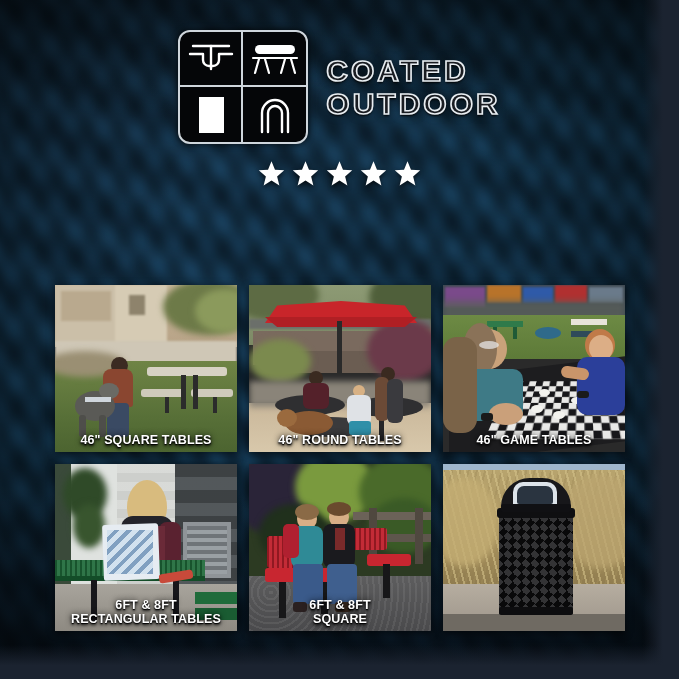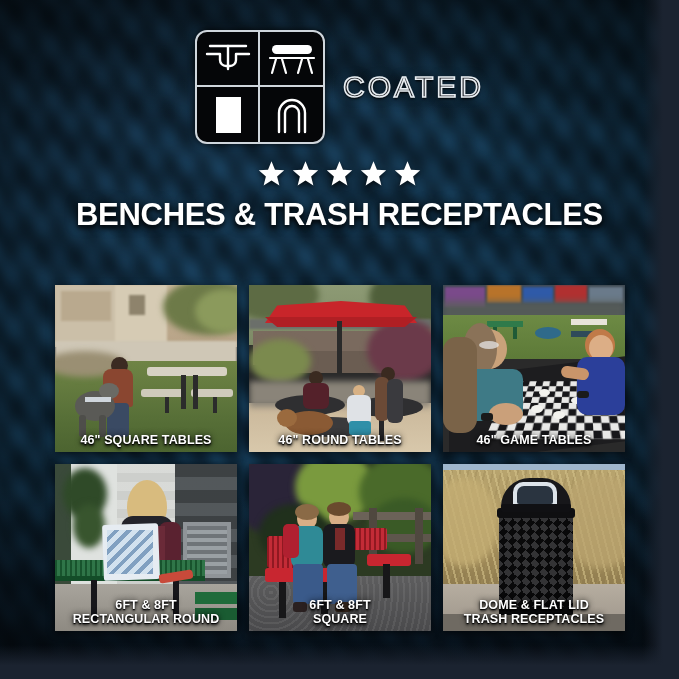--- a/index.html
+++ b/index.html
@@ -68,21 +68,21 @@
     overflow:hidden;
   }
   .logo-cell{position:relative;display:flex;align-items:center;justify-content:center;}
   .logo-cell svg{display:block;}
   .logo-cell.tl{border-right:2px solid #cfd6dc;border-bottom:2px solid #cfd6dc;}
   .logo-cell.tr{border-bottom:2px solid #cfd6dc;}
   .logo-cell.bl{border-right:2px solid #cfd6dc;}
 
   .logo-words{display:flex;flex-direction:column;gap:1px;}
   .logo-word{
-    font-size:30px;font-weight:normal;letter-spacing:3px;line-height:1.06;
+    font-size:30px;font-weight:bold;letter-spacing:3px;line-height:1.06;
     color:#1a1d22;
     -webkit-text-stroke:1.6px #e9eef2;
     text-shadow:0 2px 2px rgba(0,0,0,.85), 0 0 10px rgba(0,0,0,.6);
     font-family:"Liberation Sans", sans-serif;
   }
 
   
   .stars{
     position:absolute;left:0;top:156px;width:679px;height:34px;
     display:flex;align-items:center;justify-content:center;gap:7px;
@@ -174,20 +174,21 @@
           <g fill="none" stroke="#ffffff" stroke-width="2.4" stroke-linecap="round">
             <path d="M9 39 V20 a13 13 0 0 1 26 0 V39"></path>
             <path d="M15 39 V20 a7 7 0 0 1 14 0 V39"></path>
           </g>
         </svg>
       </div>
     </div>
 
     <div class="logo-words">
       <div class="logo-word">COATED</div>
+      <div class="logo-word">OUTDOOR</div>
     </div>
   </div>
 
   <div class="stars">
     <svg class="star" viewBox="0 0 24 24">
         <polygon fill="#ffffff" points="12,1 15.1,8.6 23.3,9.2 17,14.6 19,22.6 12,18.2 5,22.6 7,14.6 0.7,9.2 8.9,8.6"></polygon>
       </svg>
     <svg class="star" viewBox="0 0 24 24">
         <polygon fill="#ffffff" points="12,1 15.1,8.6 23.3,9.2 17,14.6 19,22.6 12,18.2 5,22.6 7,14.6 0.7,9.2 8.9,8.6"></polygon>
       </svg>
@@ -196,21 +197,20 @@
       </svg>
     <svg class="star" viewBox="0 0 24 24">
         <polygon fill="#ffffff" points="12,1 15.1,8.6 23.3,9.2 17,14.6 19,22.6 12,18.2 5,22.6 7,14.6 0.7,9.2 8.9,8.6"></polygon>
       </svg>
     <svg class="star" viewBox="0 0 24 24">
         <polygon fill="#ffffff" points="12,1 15.1,8.6 23.3,9.2 17,14.6 19,22.6 12,18.2 5,22.6 7,14.6 0.7,9.2 8.9,8.6"></polygon>
       </svg>
   </div>
 
   <div class="headline">
-    <span class="l2">BENCHES &amp; TRASH RECEPTACLES</span>
   </div>
 
   <div class="grid">
 
     <div class="tile">
       <div class="scene">
         <div class="rect" style="left:0;top:0;width:182px;height:62px;background:linear-gradient(to bottom,#c8b79a,#b7a286);"></div>
         <div class="rect soft" style="left:0;top:0;width:66px;height:60px;background:#cbbfa8;"></div>
         <div class="rect soft" style="left:6px;top:6px;width:50px;height:30px;background:#b9a98e;"></div>
         <div class="rect soft" style="left:60px;top:0;width:52px;height:58px;background:#d6cbb4;"></div>
@@ -366,21 +366,21 @@
         <div class="rect" style="left:118px;top:116px;width:6px;height:42px;background:#16161a;"></div>
         <div class="rect" style="left:140px;top:128px;width:42px;height:12px;background:#1f6b3a;"></div>
         <div class="rect" style="left:140px;top:144px;width:42px;height:12px;background:#1a5c32;"></div>
 
         <div class="rect" style="left:48px;top:60px;width:56px;height:56px;background:#e6ecf2;border-radius:3px;transform:rotate(-2deg);"></div>
         <div class="rect" style="left:52px;top:66px;width:46px;height:44px;background:repeating-linear-gradient(135deg,#cfe0ee 0 5px,#6f93b8 5px 9px);opacity:.85;"></div>
         <div class="rect" style="left:104px;top:108px;width:34px;height:9px;background:#c84a3a;border-radius:3px;transform:rotate(-9deg);"></div>
       </div>
       <div class="cap">
         <span>6FT &amp; 8FT</span>
-        <span class="cl2">RECTANGULAR ROUND</span>
+        <span class="cl2">RECTANGULAR TABLES</span>
       </div>
     </div>
 
     <div class="tile">
       <div class="scene">
         <div class="rect" style="left:0;top:0;width:182px;height:120px;background:#2c3a22;"></div>
         <div class="blob softer" style="left:-20px;top:-10px;width:90px;height:80px;background:#2a2438;"></div>
         <div class="blob softer" style="left:46px;top:-12px;width:80px;height:70px;background:#7a9a3e;"></div>
         <div class="blob softer" style="left:110px;top:-8px;width:84px;height:72px;background:#4a6a2a;"></div>
         <div class="blob softer" style="left:10px;top:40px;width:70px;height:60px;background:#20301c;"></div>
@@ -442,20 +442,16 @@
         <div class="rect" style="left:56px;top:50px;width:74px;height:100px;
           background:repeating-conic-gradient(from 45deg, rgba(255,255,255,.13) 0% 25%, rgba(0,0,0,.55) 0% 50%) 0 0/9px 9px;"></div>
         <div class="rect" style="left:54px;top:44px;width:78px;height:10px;background:#0f0f11;border-radius:3px;"></div>
         <div class="rect" style="left:56px;top:143px;width:74px;height:8px;background:#0d0d0f;border-radius:2px;"></div>
 
         <div class="rect" style="left:58px;top:14px;width:70px;height:32px;background:#17171a;border-radius:35px 35px 4px 4px;"></div>
         <div class="rect" style="left:70px;top:18px;width:44px;height:24px;background:#dde4ea;border-radius:10px 10px 2px 2px;"></div>
         <div class="rect" style="left:74px;top:22px;width:36px;height:18px;background:#2a3440;border-radius:7px 7px 2px 2px;"></div>
         <div class="rect" style="left:58px;top:40px;width:70px;height:8px;background:#101013;border-radius:2px;"></div>
       </div>
-      <div class="cap">
-        <span>DOME &amp; FLAT LID</span>
-        <span class="cl2">TRASH RECEPTACLES</span>
-      </div>
     </div>
 
   </div>
 </div>
 
 </body></html>

